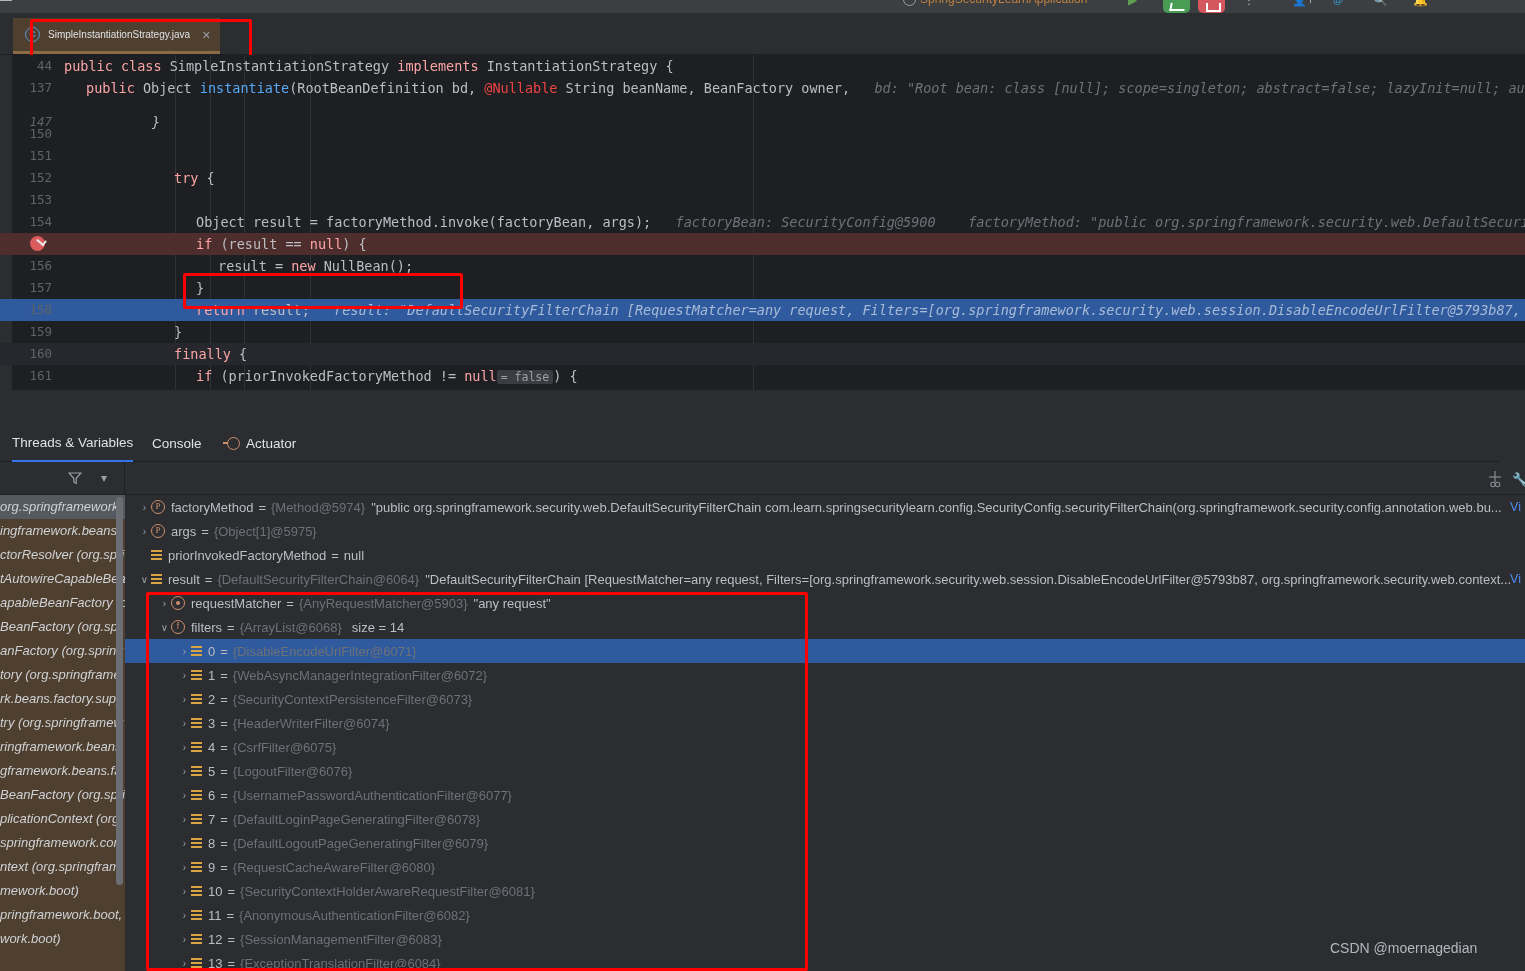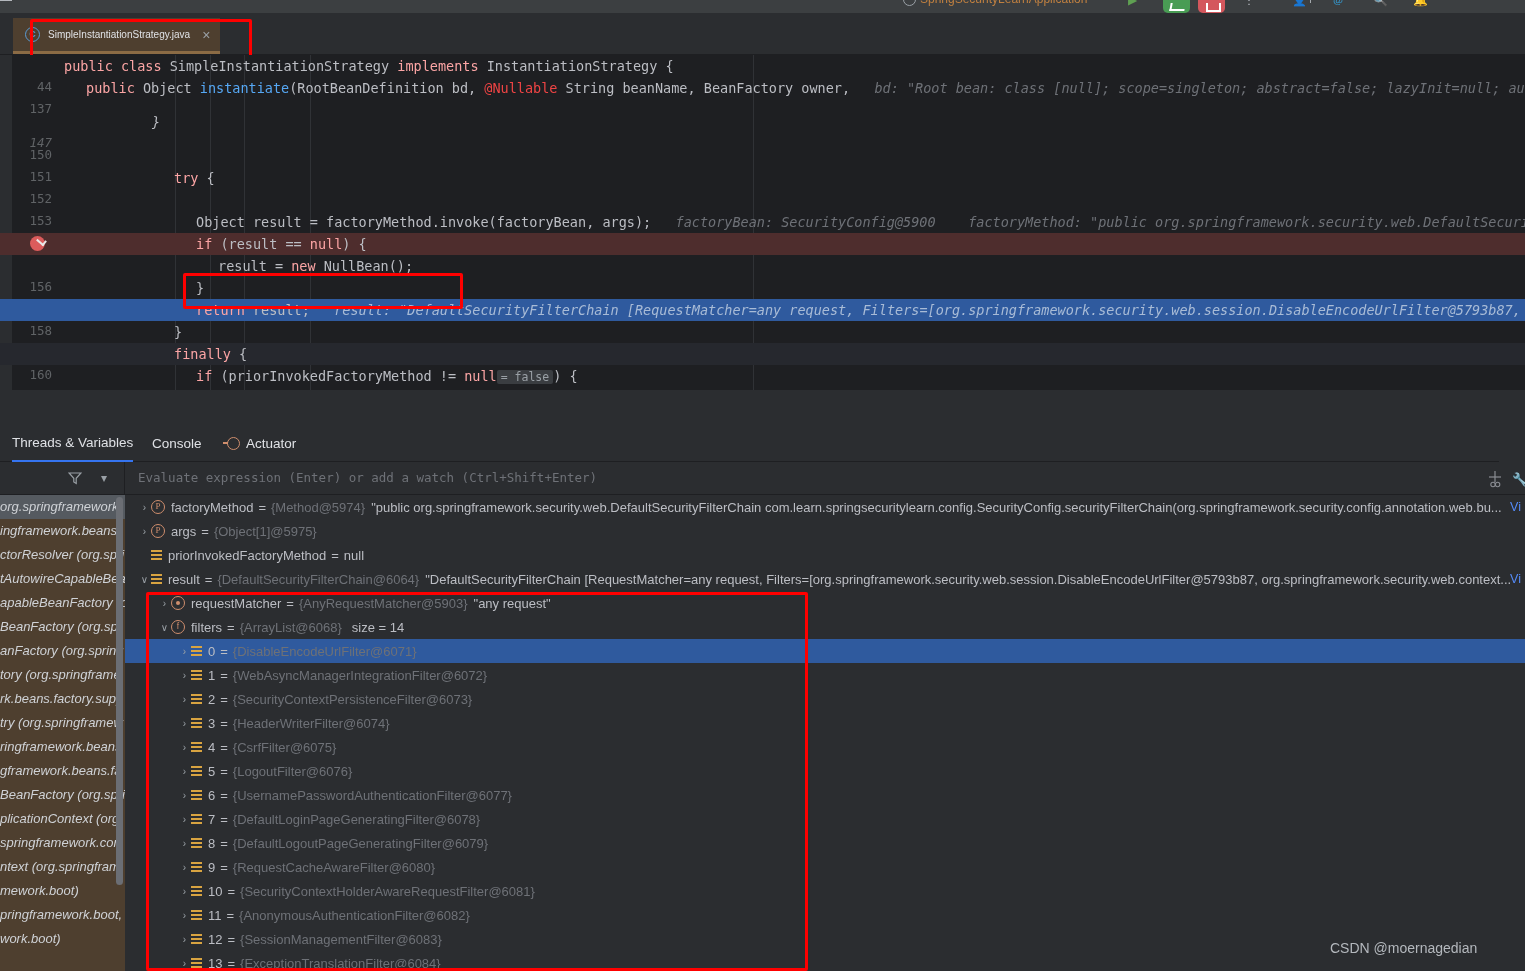--- a/index.html
+++ b/index.html
@@ -92,21 +92,20 @@
     position: absolute; left: 0; top: 0; width: 12px; height: 335px; background: #2b2d30;
   }
   .code-line {
     position: absolute; left: 0; width: 1525px; height: 22px;
     white-space: nowrap; font-family: "DejaVu Sans Mono", monospace; font-size: 13.5px;
   }
   .lnum {
     position: absolute; left: 12px; width: 40px; text-align: right;
     color: #606366; font-family: "DejaVu Sans Mono", monospace; font-size: 12.5px;
     line-height: 22px;
-    margin-top: 21px;
   }
   .ltext { position: absolute; left: 64px; line-height: 22px; color: #bcbec4; }
   .row-hl-red  { background: #4e2d2d; }
   .row-hl-blue { background: #2f5a9e; }
   .row-hl-dark { background: #26282e; }
 
   .kw      { color: #fca5a5; }
   .typ     { color: #bcbec4; }
   .mth     { color: #56a8f5; }
   .fld     { color: #c77dbb; font-style: italic; }
@@ -400,21 +399,20 @@
       <span>Actuator</span>
     </div>
   </div>
 
   <div class="dbg-toolbar">
     <svg class="filter-icon" viewBox="0 0 14 14">
       <polygon points="1,2 13,2 8.2,7.3 8.2,12.5 5.8,11 5.8,7.3" fill="none" stroke="#9aa0a6" stroke-width="1.2"></polygon>
     </svg>
     <div class="chevron-dn">▾</div>
     <div class="tb-divider"></div>
-    <div class="eval-placeholder">Evaluate expression (Enter) or add a watch (Ctrl+Shift+Enter)</div>
   </div>
   <svg class="add-watch-icon" viewBox="0 0 18 18">
     <line x1="9" y1="1" x2="9" y2="12" stroke="#8a8d93" stroke-width="1.2"></line>
     <line x1="3" y1="7" x2="15" y2="7" stroke="#8a8d93" stroke-width="1.2"></line>
     <circle cx="7" cy="14.5" r="2.2" fill="none" stroke="#8a8d93" stroke-width="1.1"></circle>
     <circle cx="11.6" cy="14.5" r="2.2" fill="none" stroke="#8a8d93" stroke-width="1.1"></circle>
   </svg>
   <div class="wrench-icon">🔧</div>
 
   <div class="frames-pane">

